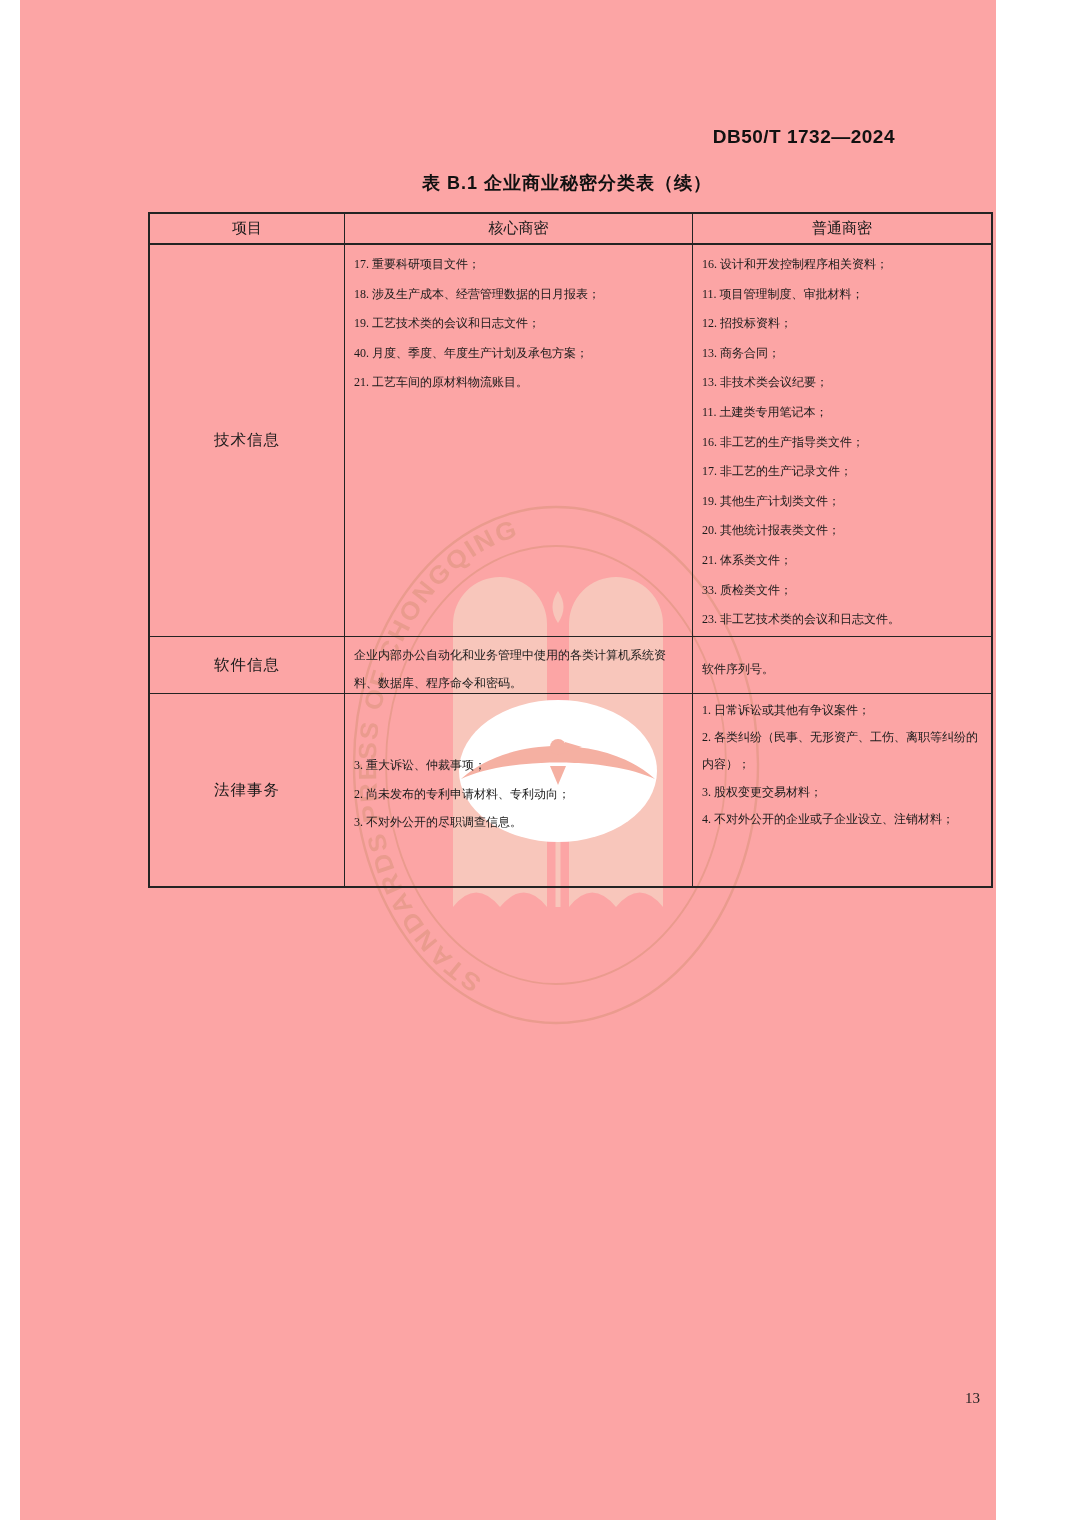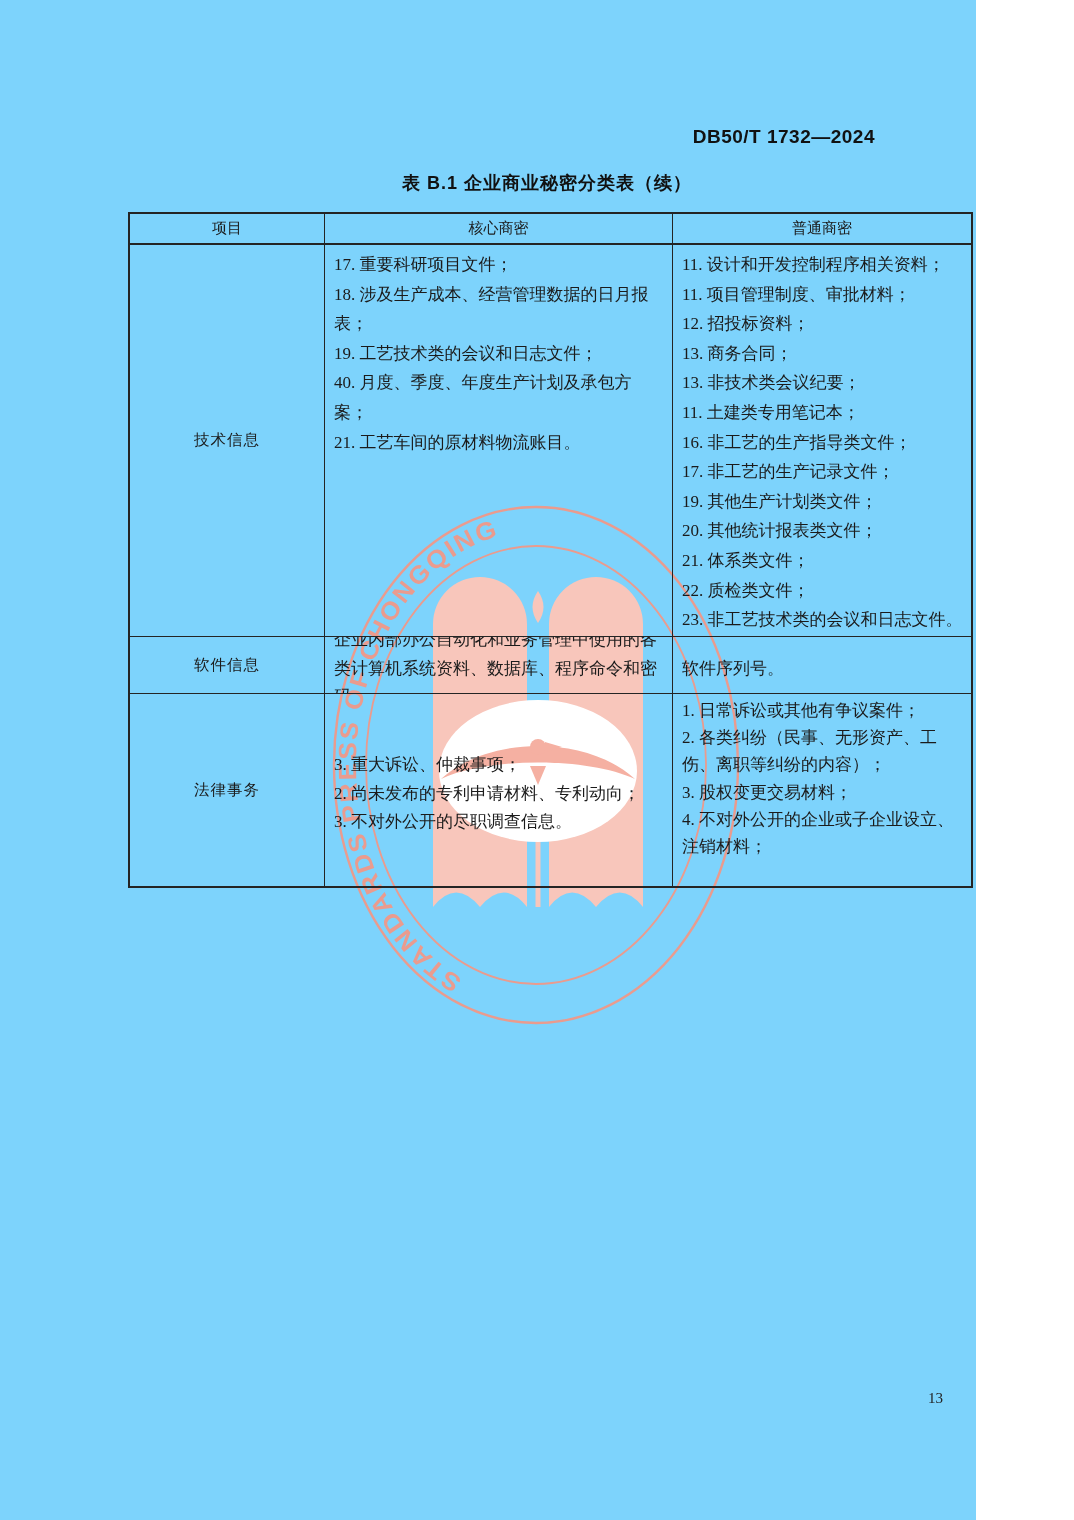--- a/index.html
+++ b/index.html
@@ -1,23 +1,24 @@
 <!DOCTYPE html>
 <html><head>
 <meta charset="utf-8">
 <style>
   * { margin:0; padding:0; box-sizing:border-box; }
   html,body { background:#ffffff; }
   .page {
     position:relative;
     width:976px; height:1520px;
-    background:#7dd3fc;
+    background:#fca5a5;
     font-family:"Liberation Serif","DejaVu Serif",serif;
     color:#1b1b1b;
     overflow:hidden;
+    margin-left:20px;
   }
   
   .doc-code {
     position:absolute; top:126px; right:101px;
     font-family:"Liberation Sans","DejaVu Sans",sans-serif;
     font-size:19px; font-weight:600; letter-spacing:0.5px; color:#111;
     z-index:3;
   }
   
   .table-title {
@@ -44,30 +45,30 @@
   .cell { overflow:hidden; }
   .cell.b-l { border-left:1.5px solid #242424; }
   .c-head {
     display:flex; align-items:center; justify-content:center;
     font-size:15px; color:#1b1b1b;
   }
   .c-item {
     display:flex; align-items:center; justify-content:center;
     font-size:15.5px; letter-spacing:1px;
   }
-  .c-body { font-size:17px; padding:8px 8px 0 9px; }
+  .c-body { font-size:12px; padding:8px 8px 0 9px; }
   .row-0 .c-body { padding-top:5px; line-height:29.6px; }
   .row-1 .c-body { display:flex; flex-direction:column; justify-content:center; line-height:28.5px; }
   .row-2 .c-core { display:flex; flex-direction:column; justify-content:center; line-height:28.5px; }
   .row-2 .c-ord  { padding-top:3px; line-height:27.2px; padding-right:6px; }
   .line { white-space:normal; }
   
   .page-num {
     position:absolute; left:928px; top:1390px; width:32px;
-    text-align:left; font-size:15px; color:#222; z-index:3;
+    text-align:right; font-size:15px; color:#222; z-index:3;
   }
 </style>
 </head>
 <body>
 
 <div class="page">
 
   <div class="doc-code">DB50/T 1732—2024</div>
 
   <div class="table-title">表 B.1 企业商业秘密分类表（续）</div>
@@ -110,32 +111,32 @@
     <div class="t-row row-0">
       <div class="cell c-item">技术信息</div>
       <div class="cell c-body c-core b-l">
           <div class="line">17. 重要科研项目文件；</div>
           <div class="line">18. 涉及生产成本、经营管理数据的日月报表；</div>
           <div class="line">19. 工艺技术类的会议和日志文件；</div>
           <div class="line">40. 月度、季度、年度生产计划及承包方案；</div>
           <div class="line">21. 工艺车间的原材料物流账目。</div>
         </div>
       <div class="cell c-body c-ord b-l">
-          <div class="line">11. 设计和开发控制程序相关资料；</div>
+          <div class="line">16. 设计和开发控制程序相关资料；</div>
           <div class="line">11. 项目管理制度、审批材料；</div>
           <div class="line">12. 招投标资料；</div>
           <div class="line">13. 商务合同；</div>
           <div class="line">13. 非技术类会议纪要；</div>
           <div class="line">11. 土建类专用笔记本；</div>
           <div class="line">16. 非工艺的生产指导类文件；</div>
           <div class="line">17. 非工艺的生产记录文件；</div>
           <div class="line">19. 其他生产计划类文件；</div>
           <div class="line">20. 其他统计报表类文件；</div>
           <div class="line">21. 体系类文件；</div>
-          <div class="line">22. 质检类文件；</div>
+          <div class="line">33. 质检类文件；</div>
           <div class="line">23. 非工艺技术类的会议和日志文件。</div>
         </div>
     </div>
 
     <div class="t-row row-1">
       <div class="cell c-item">软件信息</div>
       <div class="cell c-body c-core b-l">
           <div class="line">企业内部办公自动化和业务管理中使用的各类计算机系统资料、数据库、程序命令和密码。</div>
         </div>
       <div class="cell c-body c-ord b-l">

